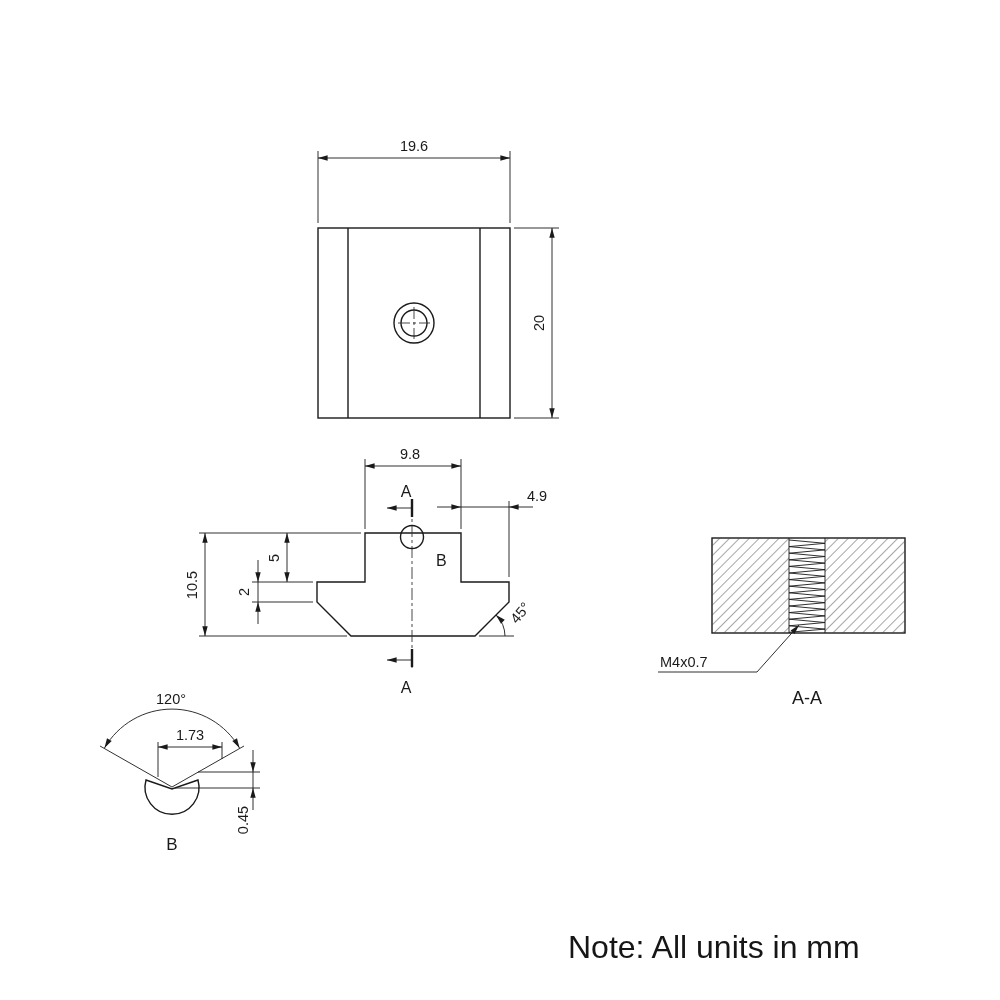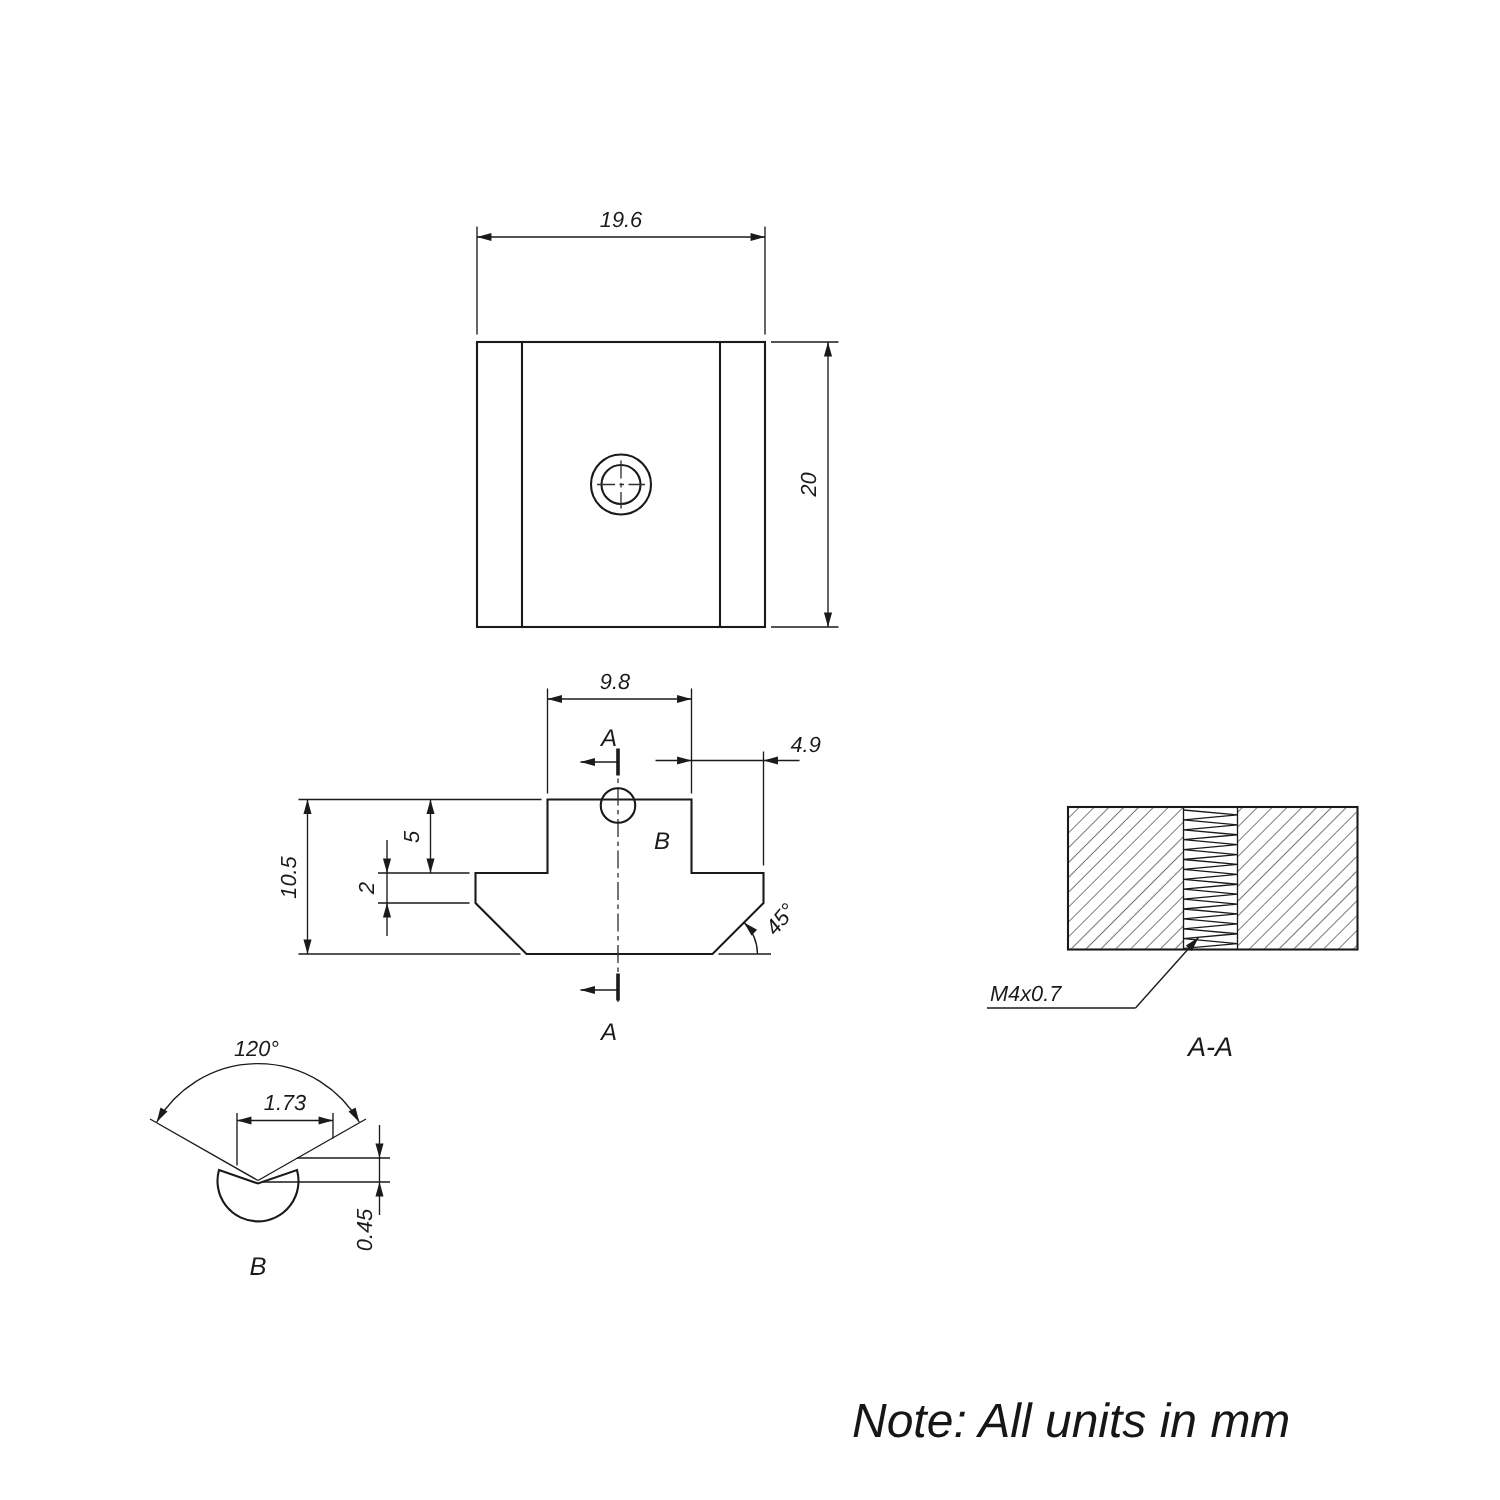--- a/index.html
+++ b/index.html
@@ -1,17 +1,17 @@
 <!DOCTYPE html>
 <html><head>
 <meta charset="utf-8">
 <style>
   html,body{margin:0;padding:0;background:#ffffff;}
   .sheet{position:relative;width:1000px;height:1000px;background:#fff;overflow:hidden;
-         font-family:"Liberation Sans",sans-serif;font-style:italic;}
+         font-family:"Liberation Sans",sans-serif;}
   svg{position:absolute;left:0;top:0;}
   svg text{font-family:"Liberation Sans",sans-serif;fill:#1a1a1a;font-size:14.5px;}
   svg text.big-label{font-size:16px;}
   svg text.caption{font-size:18px;}
   svg text.note{font-size:32px;fill:#161616;}
   .obj{stroke:#1a1a1a;stroke-width:1.4;fill:none;}
   .thin{stroke:#1a1a1a;stroke-width:0.9;fill:none;}
   .dim{stroke:#1a1a1a;stroke-width:0.9;fill:none;}
   .center{stroke:#333;stroke-width:0.9;fill:none;stroke-dasharray:12 3 3 3;}
   .stub{stroke:#1a1a1a;stroke-width:2.4;fill:none;}

